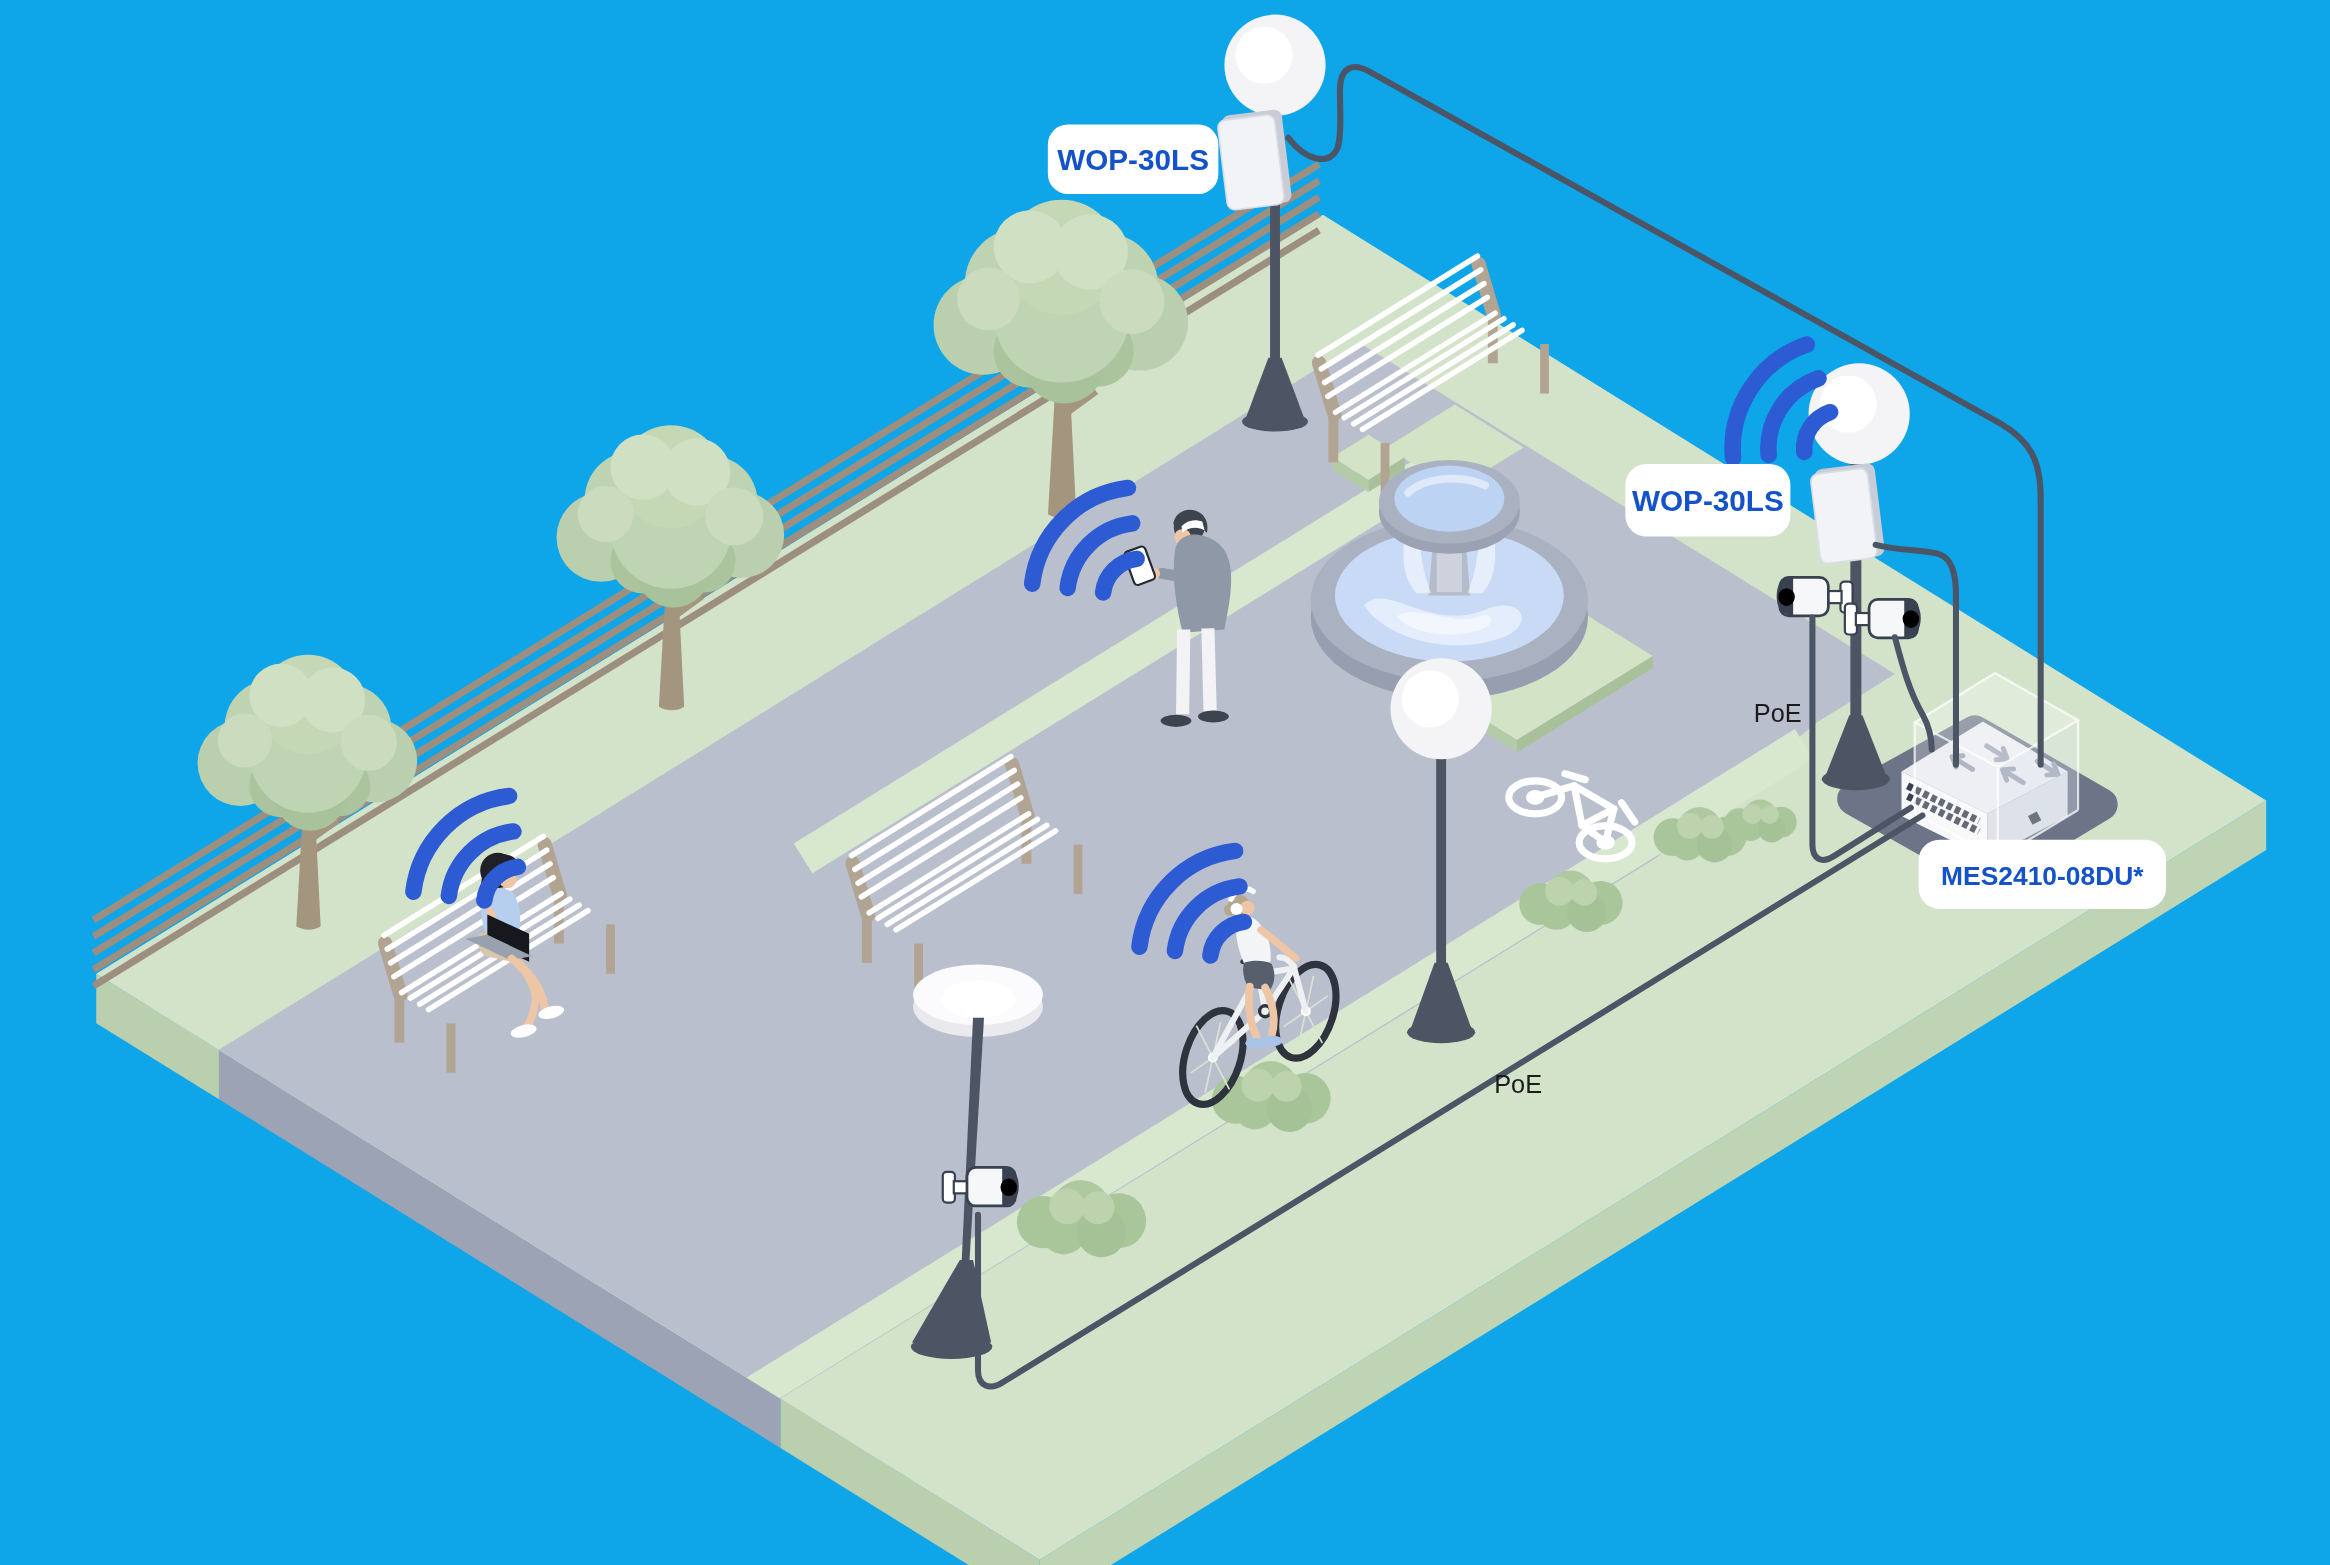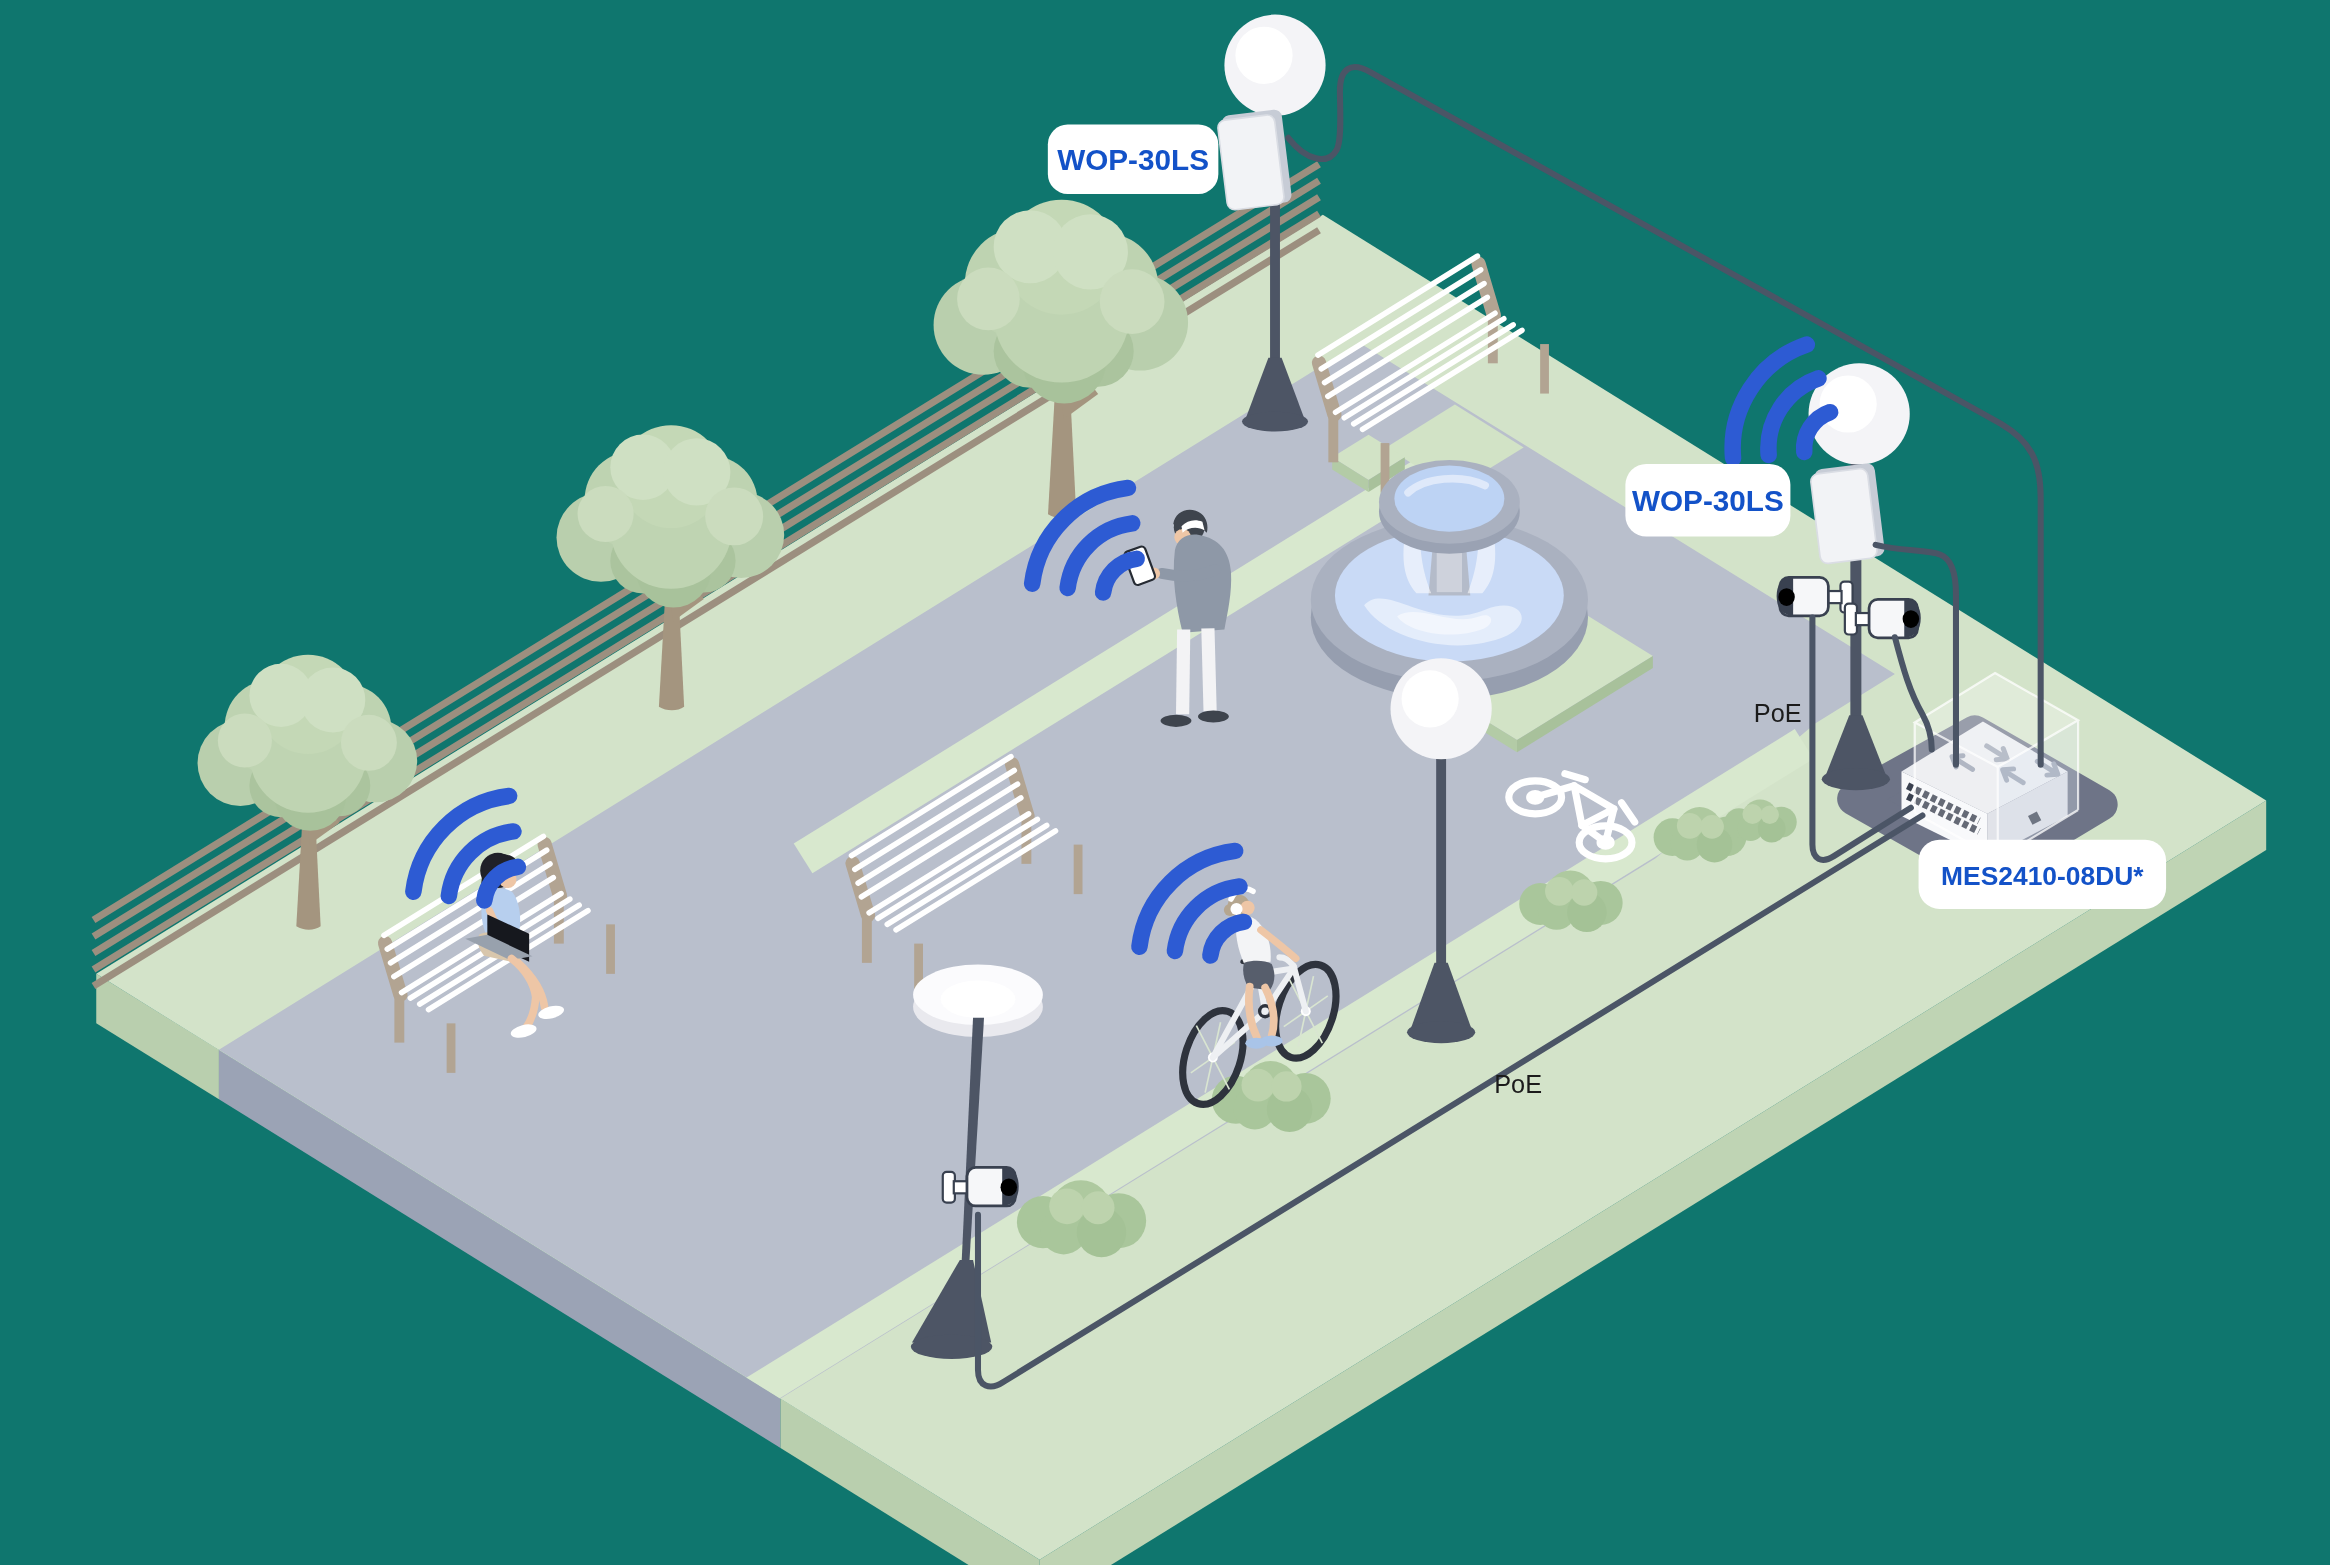--- a/index.html
+++ b/index.html
@@ -1,16 +1,16 @@
 <!DOCTYPE html>
 <html style="font-size:8.8px"><head>
 <meta charset="utf-8">
 <style>
   html,body{margin:0;padding:0;background:#000;}
-  .canvas{position:relative;width:2330px;height:1566px;background:#0f766e;overflow:hidden;}
+  .canvas{position:relative;width:2330px;height:1566px;background:#0ea5e9;overflow:hidden;}
   svg{display:block;}
   text{font-family:"Liberation Sans","DejaVu Sans",sans-serif;}
   .pill-text{font-weight:bold;fill:#1352c8;}
   .poe-text{fill:#1b1b1b;}
 </style>
 </head>
 <body>
 
 <div class="canvas">
 <svg viewBox="0 0 4236 2846" width="2330" height="1566">

